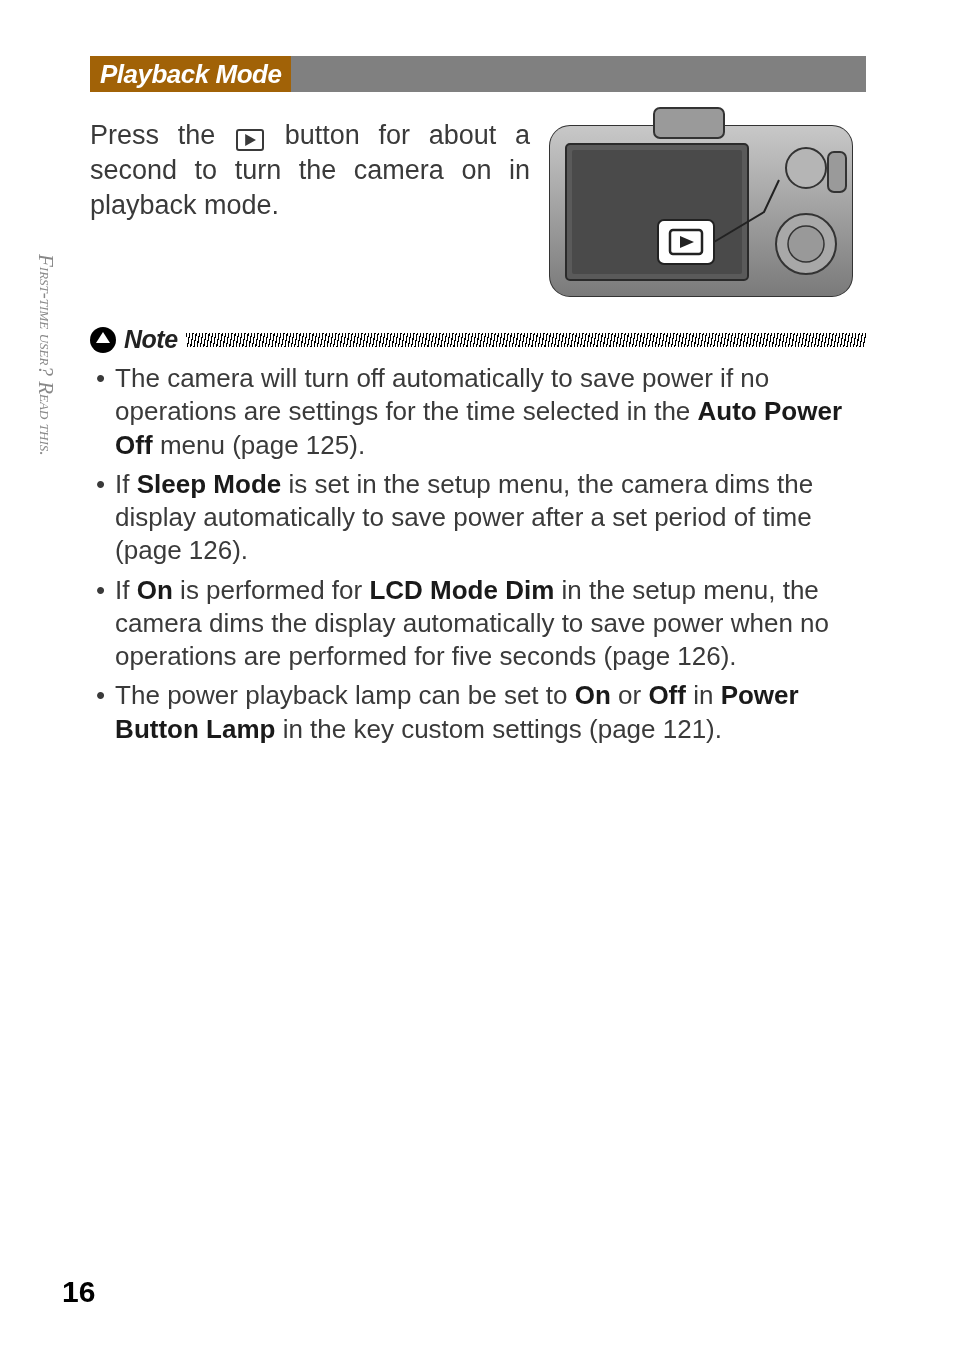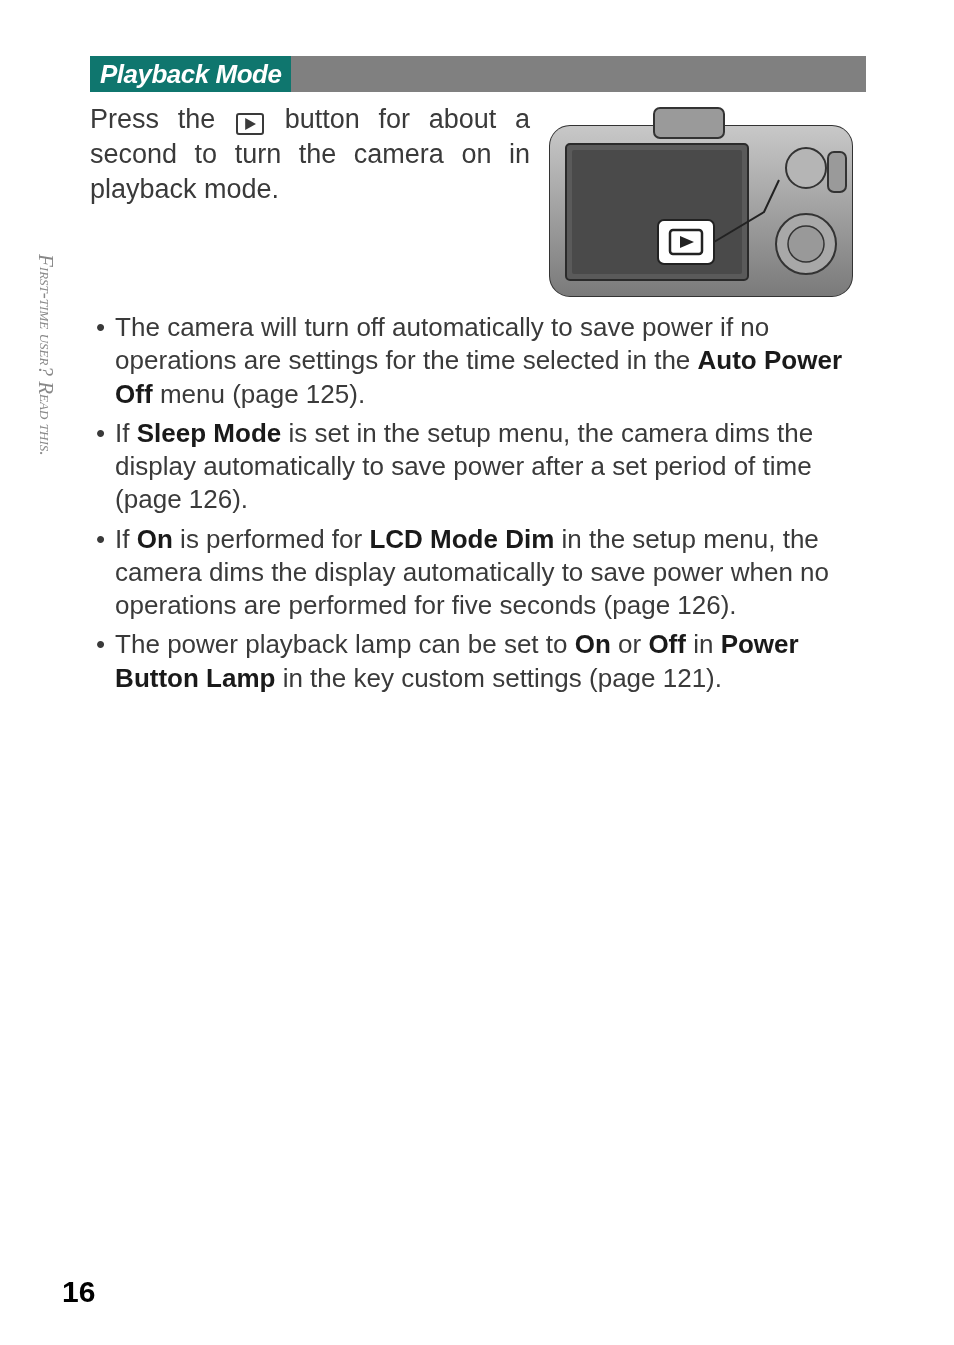--- a/index.html
+++ b/index.html
@@ -17,21 +17,21 @@
       top: 56px;
       width: 776px;
     }
     .section-header-bar {
       height: 36px;
       background: #808080;
       display: flex;
       align-items: stretch;
     }
     .section-header-label {
-      background: #0f766e;
+      background: #a16207;
       color: #fff;
       font-weight: 600;
       font-style: italic;
       font-size: 26px;
       padding: 3px 10px 3px 10px;
       display: flex;
       align-items: center;
       letter-spacing: -0.5px;
     }
     .body-block {
@@ -42,20 +42,21 @@
     }
     .body-left {
       flex: 1;
     }
     .para {
       font-size: 27px;
       line-height: 1.3;
       color: #3a3a3a;
       text-align: justify;
       text-justify: inter-word;
+      margin-top: 16px;
     }
     .para-spacing { margin-top: 12px; }
     .play-icon {
       display: inline-flex;
       align-items: center;
       justify-content: center;
       width: 28px;
       height: 22px;
       border: 2.2px solid #3a3a3a;
       border-radius: 3px;
@@ -190,20 +191,25 @@
 
         <rect x="114" y="118" width="56" height="44" rx="6" fill="#fff" stroke="#222" stroke-width="2"></rect>
         <rect x="126" y="128" width="32" height="24" rx="3" fill="none" stroke="#222" stroke-width="2.5"></rect>
         <polygon points="136,134 150,140 136,146" fill="#222"></polygon>
 
         <path d="M170 140 L220 110 L235 78" fill="none" stroke="#222" stroke-width="2"></path>
       </svg>
     </div>
   </div>
 
+  <div class="note-row">
+    <div class="note-bullet-icon"></div>
+    <div class="note-label">Note</div>
+    <div class="note-dashes"></div>
+  </div>
 
   <div class="note-list">
     <div class="note-item">
       <span class="dot">•</span>
       <span class="txt">
         <span>The camera will turn off automatically to save power if no operations are settings for the time selected in the </span><span class="b">Auto Power Off</span><span> menu (page 125).</span>
       </span>
     </div>
     <div class="note-item">
       <span class="dot">•</span>

